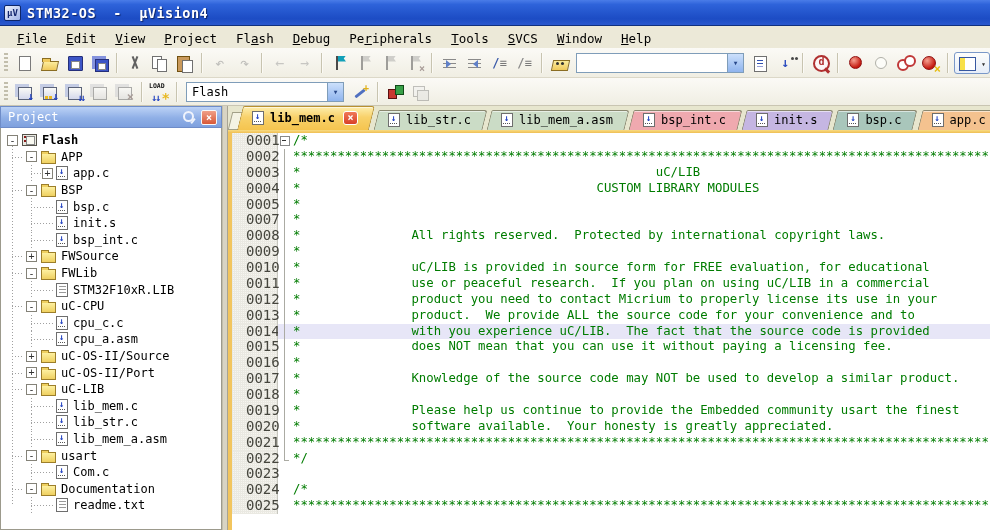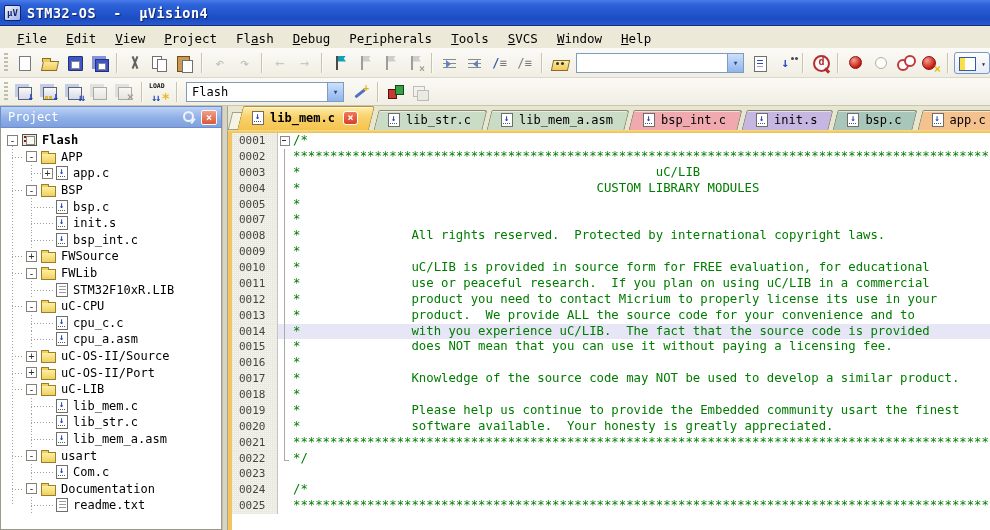--- a/index.html
+++ b/index.html
@@ -168,21 +168,21 @@
   .tab .ticon{width:12px;height:14px;margin-right:6px}
   .tab-label{white-space:pre}
   .tab-close{display:none;width:15px;height:14px;margin-left:8px;border:1px solid #fff;border-radius:3px;
     background:linear-gradient(180deg,#F07858,#D84028);color:#fff;font-size:10px;line-height:12px;text-align:center;font-weight:bold}
   .tab-close::before{content:'×'}
   .tab.active .tab-close{display:block}
   .goldline{position:absolute;top:24px;left:0;right:0;height:3px;background:linear-gradient(180deg,#F8DC84,#EFBE52)}
 
   .edbody{position:absolute;top:27px;left:0;right:0;bottom:0;background:#fff;border-left:4px solid #F2C55E;overflow:hidden}
   .line{display:flex;height:15.88px;line-height:15.88px;overflow:hidden}
-  .ln{width:46px;flex:none;font-size:11px;color:#45453D;padding-left:7px;
+  .ln{width:46px;flex:none;font-size:14px;color:#45453D;padding-left:14px;
     background-color:#F6F5F0;border-right:1px solid #C6C6BE;
     background-image:repeating-linear-gradient(90deg,#EAE9E2 0 1px,transparent 1px 2px),repeating-linear-gradient(0deg,#EAE9E2 0 1px,transparent 1px 2px)}
   .fold{width:13px;flex:none;position:relative}
   .ct{flex:1;min-width:0;white-space:pre;font-size:12.3px;color:#007C00;padding-left:2px;overflow:hidden}
   .line.cur .ct,.line.cur .fold{background:#E7E6F7}
   .f-open .fold::before{content:'';position:absolute;left:2px;top:3px;width:8px;height:8px;border:1px solid #888;background:#fff;z-index:1}
   .f-open .fold::after{content:'';position:absolute;left:4px;top:7px;width:4px;height:1px;background:#333;z-index:2}
   .f-mid .fold::before{content:'';position:absolute;left:6px;top:0;width:1px;height:100%;background:#ABABA3}
   .f-end .fold::before{content:'';position:absolute;left:6px;top:0;width:1px;height:9px;background:#ABABA3}
   .f-end .fold::after{content:'';position:absolute;left:6px;top:9px;width:5px;height:1px;background:#ABABA3}

